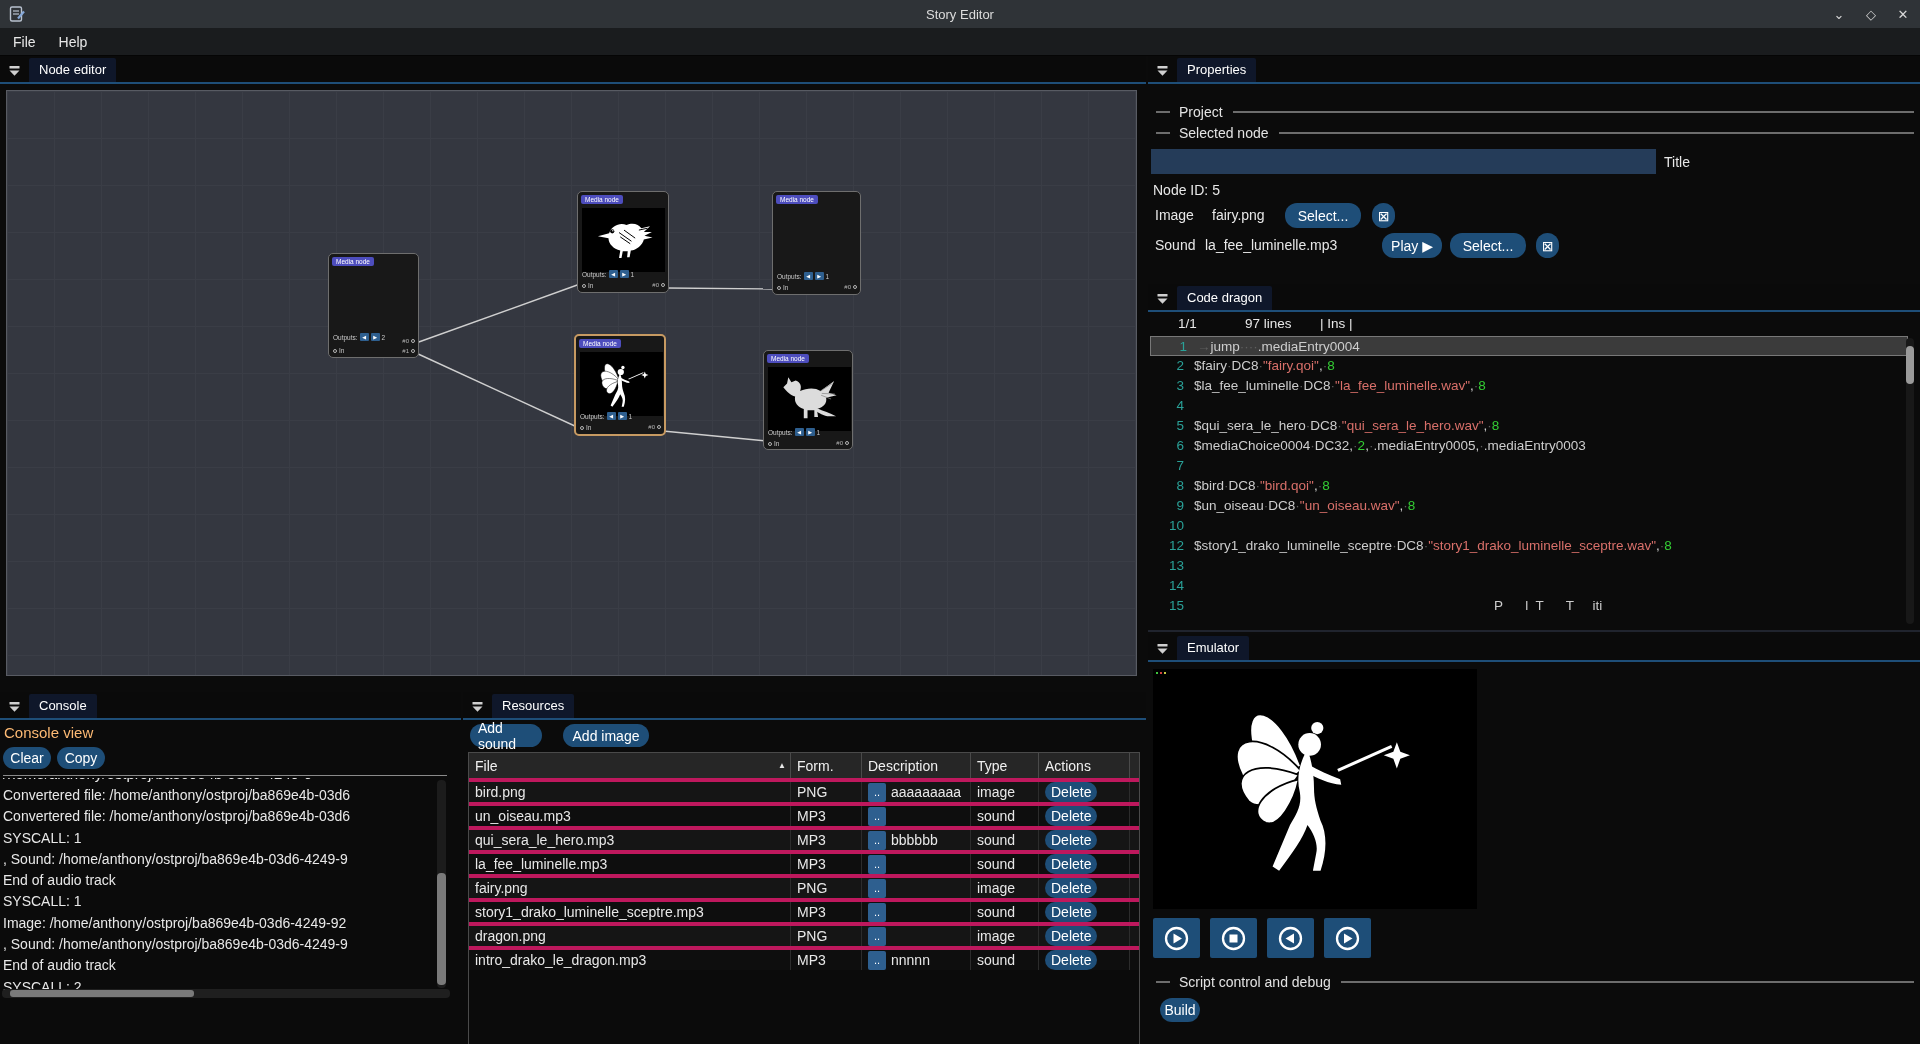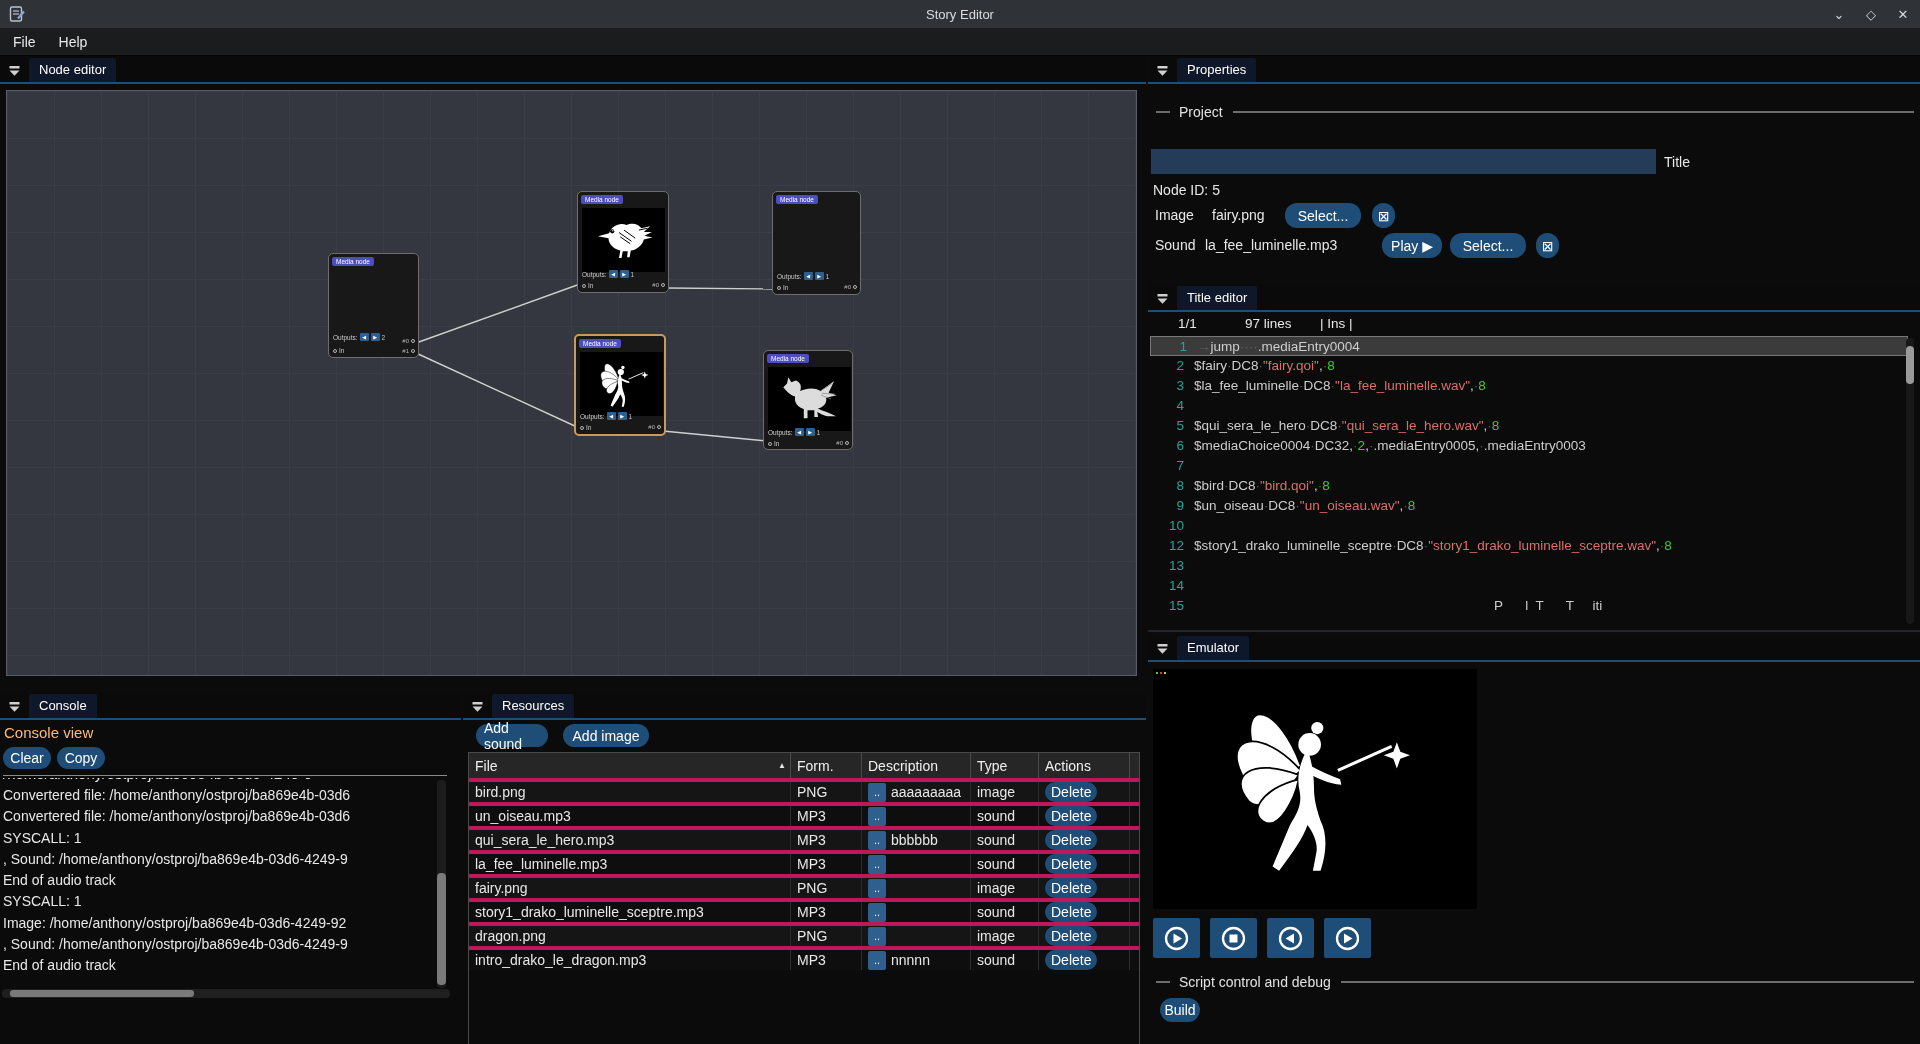--- a/index.html
+++ b/index.html
@@ -301,20 +301,25 @@
             <path d="M0.5 5.5 H10.5 L5.5 10.8 Z" fill="#d0d0d0"></path>
           </svg>
       </span>
       <span class="ptab">Properties</span>
     </div>
     <div class="secdiv" style="top:48px">
       <span class="dash"></span>
         <span class="slabel">Project</span>
         <span class="sline"></span>
     </div>
+    <div class="secdiv" style="top:69px">
+      <span class="dash"></span>
+        <span class="slabel">Selected node</span>
+        <span class="sline"></span>
+    </div>
     <input class="titleinput" value="" style="">
     <span class="plabel" style="left:516px;top:98px">Title</span>
     <span class="plabel" style="left:5px;top:126px">Node ID: 5</span>
     <span class="plabel" style="left:7px;top:151px">Image</span>
     <span class="plabel" style="left:64px;top:151px">fairy.png</span>
     <span class="btn pbtn" style="left:137px;top:147px;width:76px">Select...</span>
     <span class="btn pbtn" style="left:224px;top:147px;width:23px;padding:0">⊠</span>
     <span class="plabel" style="left:7px;top:181px">Sound</span>
     <span class="plabel" style="left:57px;top:181px">la_fee_luminelle.mp3</span>
     <span class="btn pbtn" style="left:234px;top:177px;width:60px">Play ▶</span>
@@ -323,21 +328,21 @@
   </div>
 
   <div class="panel" id="code-editor">
     <div class="phead">
       <span class="collapse">
         <svg width="11" height="11">
             <rect x="0.5" y="1" width="10" height="2.5" fill="#d0d0d0"></rect>
             <path d="M0.5 5.5 H10.5 L5.5 10.8 Z" fill="#d0d0d0"></path>
           </svg>
       </span>
-      <span class="ptab">Title editor</span>
+      <span class="ptab">Code dragon</span>
     </div>
     <div class="codestatus">
       <span style="left:30px">1/1</span>
       <span style="left:97px">97 lines</span>
       <span style="left:172px">| Ins |</span>
     </div>
     <div id="code-lines">
         <div class="cl sel">
           <span class="ln">1</span>
           <span class="ct"><span class="cw">→</span><span class="cp">jump</span><span class="cw">····</span><span class="cp">.mediaEntry0004</span></span>
@@ -467,38 +472,39 @@
         <div class="con-partial"><span>/home/anthony/ostproj/ba869e4b-03d6-4249-9</span></div>
         <div class="con-line">Convertered file: /home/anthony/ostproj/ba869e4b-03d6</div>
         <div class="con-line">Convertered file: /home/anthony/ostproj/ba869e4b-03d6</div>
         <div class="con-line">SYSCALL: 1</div>
         <div class="con-line">, Sound: /home/anthony/ostproj/ba869e4b-03d6-4249-9</div>
         <div class="con-line">End of audio track</div>
         <div class="con-line">SYSCALL: 1</div>
         <div class="con-line">Image: /home/anthony/ostproj/ba869e4b-03d6-4249-92</div>
         <div class="con-line">, Sound: /home/anthony/ostproj/ba869e4b-03d6-4249-9</div>
         <div class="con-line">End of audio track</div>
+        <div class="con-line">SYSCALL: 2</div>
       </div>
     <div class="con-vtrack"></div>
     <div class="con-vthumb"></div>
     <div class="con-htrack"></div>
     <div class="con-hthumb"></div>
   </div>
 
   <div class="panel" id="resources">
     <div class="phead">
       <span class="collapse">
         <svg width="11" height="11">
             <rect x="0.5" y="1" width="10" height="2.5" fill="#d0d0d0"></rect>
             <path d="M0.5 5.5 H10.5 L5.5 10.8 Z" fill="#d0d0d0"></path>
           </svg>
       </span>
       <span class="ptab">Resources</span>
     </div>
-    <span class="btn resbtn" style="left:13px;width:72px">Add sound</span>
+    <span class="btn resbtn" style="left:7px;width:72px">Add sound</span>
     <span class="btn resbtn" style="left:100px;width:86px">Add image</span>
     <div class="restable">
       <div class="rhead">
         <div class="hc">
             <span>File</span>
             <span class="sorticon">▲</span>
           </div>
         <div class="hc">Form.</div>
         <div class="hc">Description</div>
         <div class="hc">Type</div>

